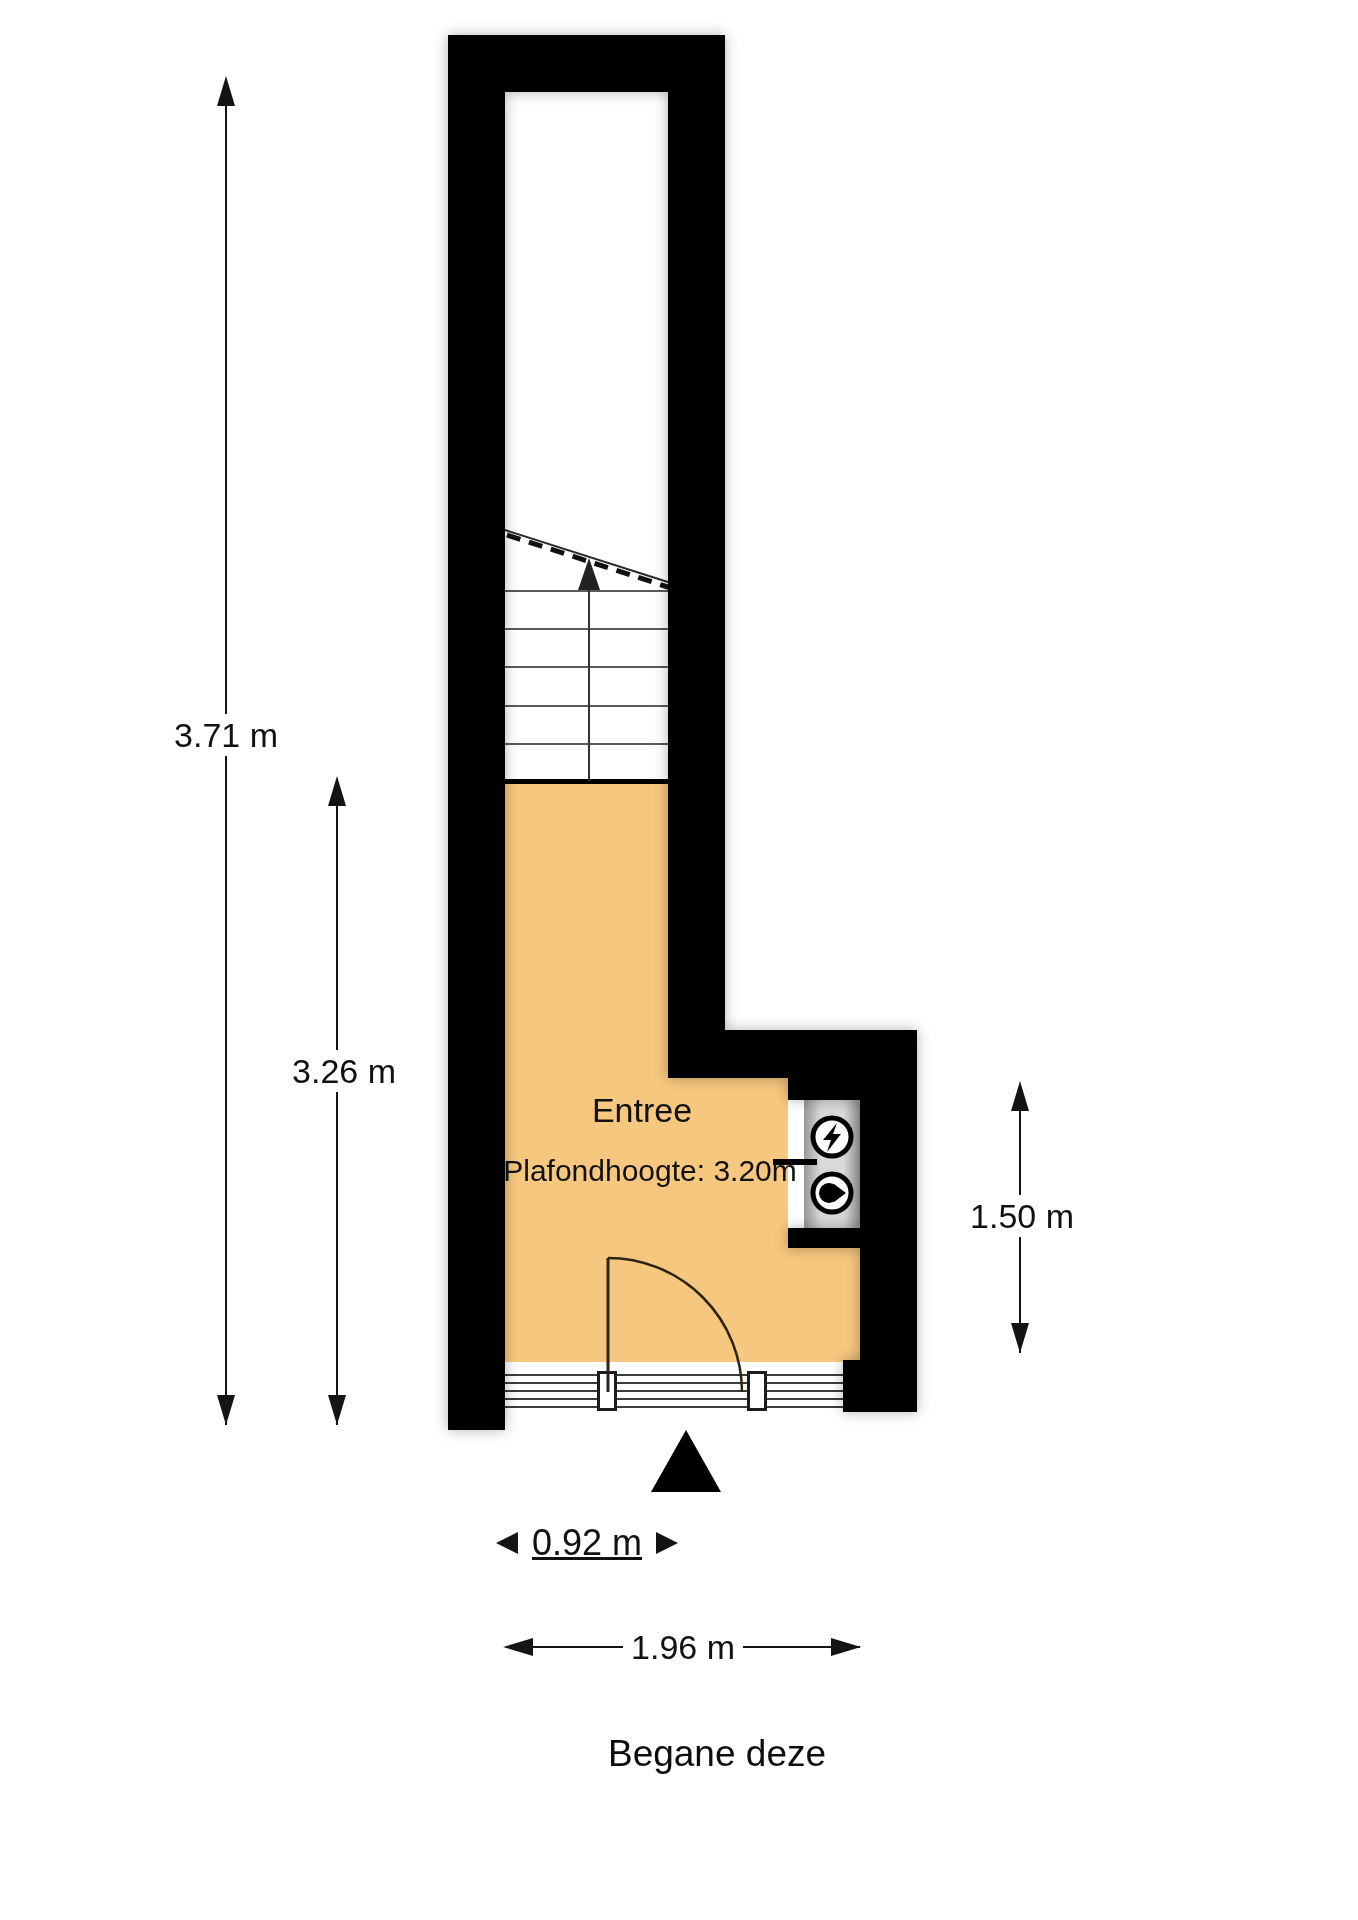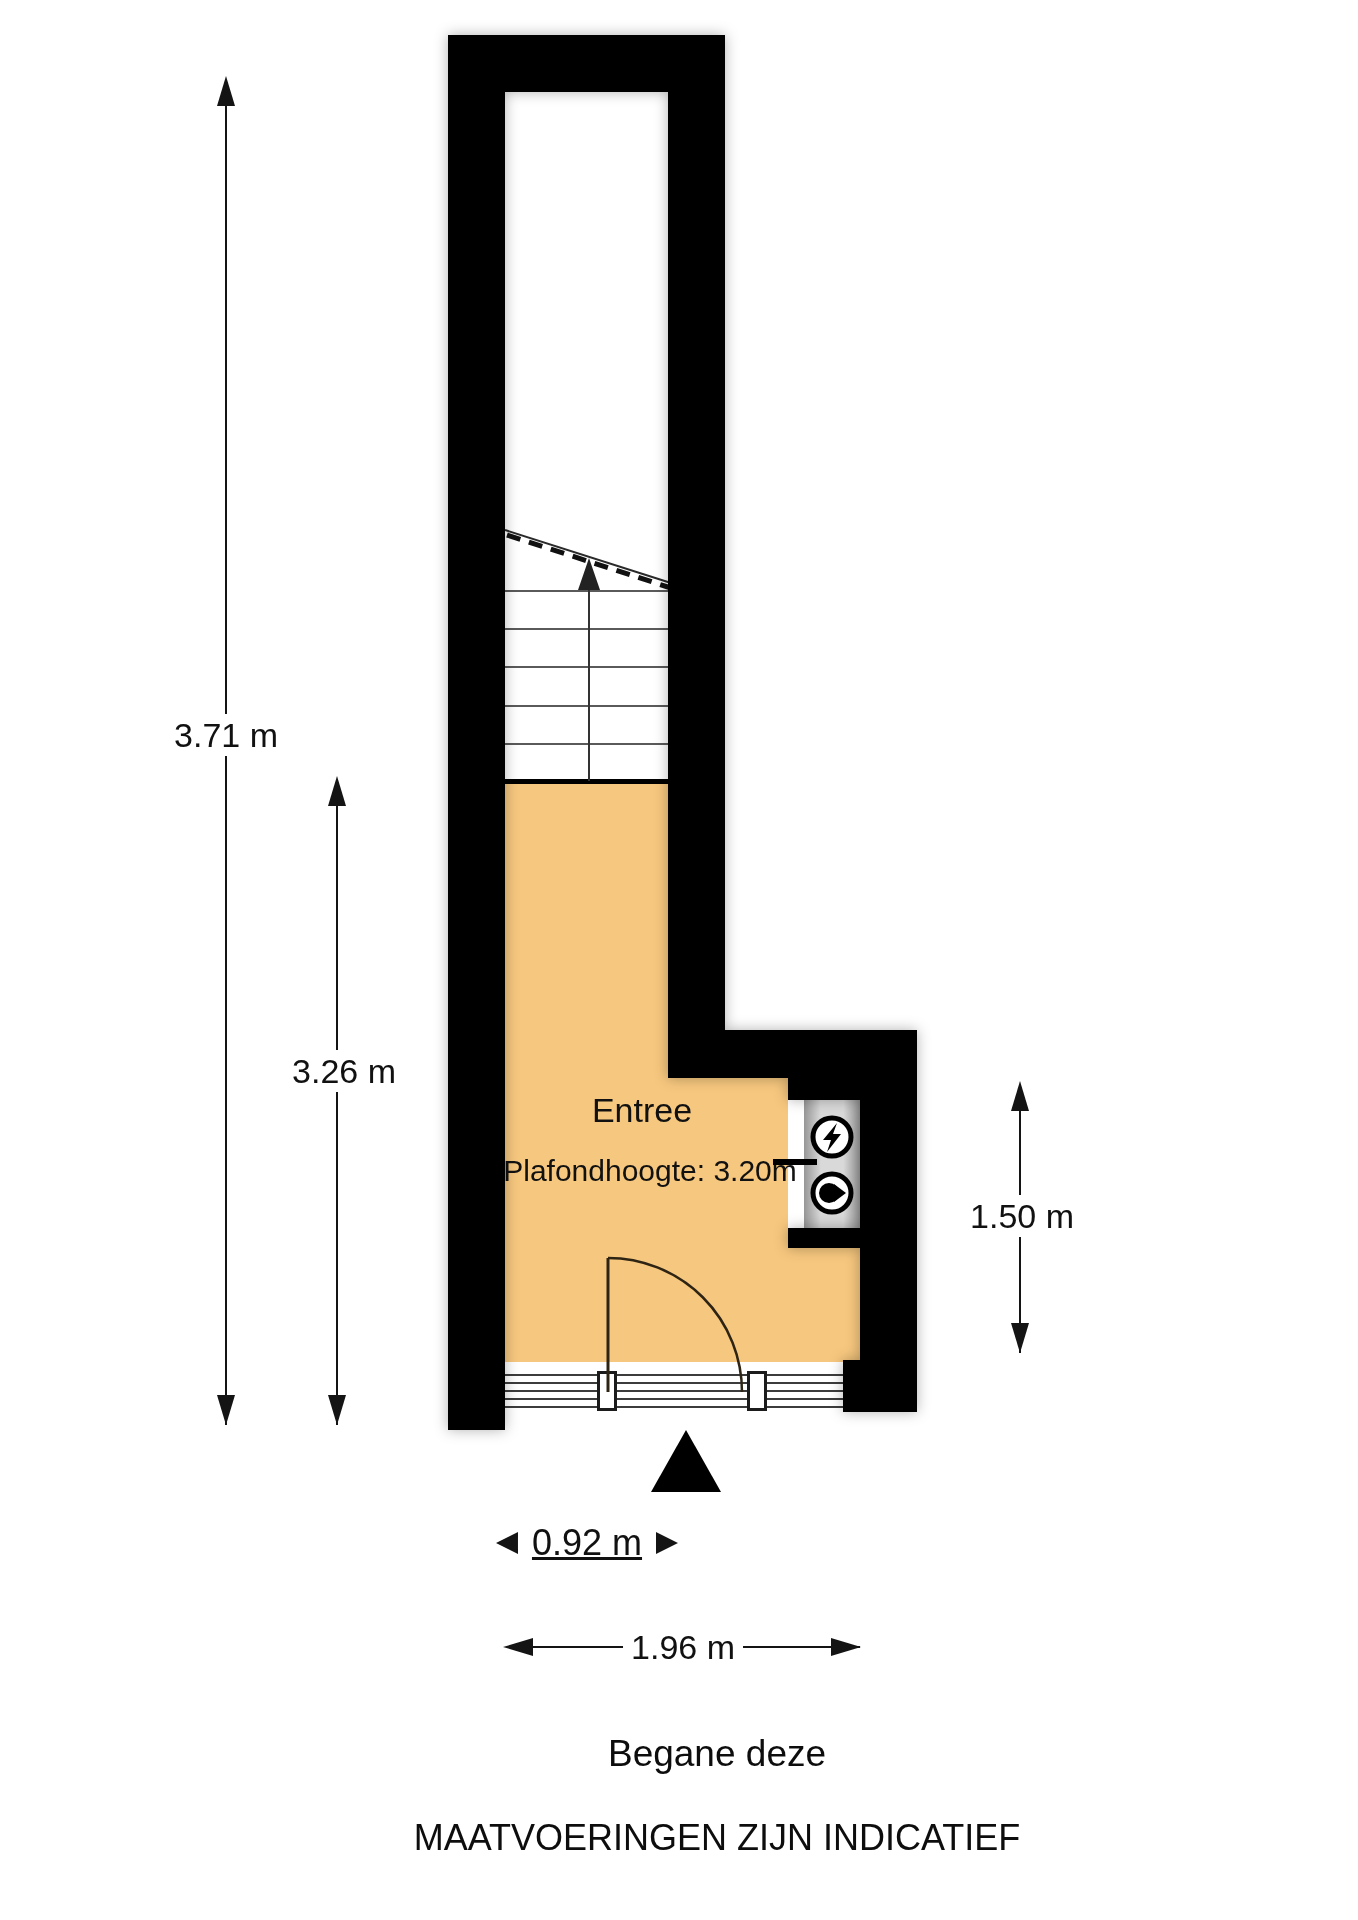--- a/index.html
+++ b/index.html
@@ -141,15 +141,14 @@
     <span style="font-size:36px;line-height:1;white-space:nowrap;text-decoration:underline;">0.92 m</span>
     <span class="small-tri r"></span>
   </div>
 
   <div class="dim-line-h" style="left:507px;top:1646px;width:353px;"></div>
   <div class="dim-arrow left" style="left:503px;top:1638px;"></div>
   <div class="dim-arrow right" style="left:831px;top:1638px;"></div>
   <div class="dim-label" style="left:683px;top:1647px;">1.96 m</div>
 
   <div class="footer-text" style="left:717px;top:1733px;font-size:37px;">Begane deze</div>
-  <div class="footer-text" style="left:717px;top:1817px;font-size:36px;">MAATVOERINGEN ZIJN INDICATIEF</div>
 
 </div>
 
 </body></html>

